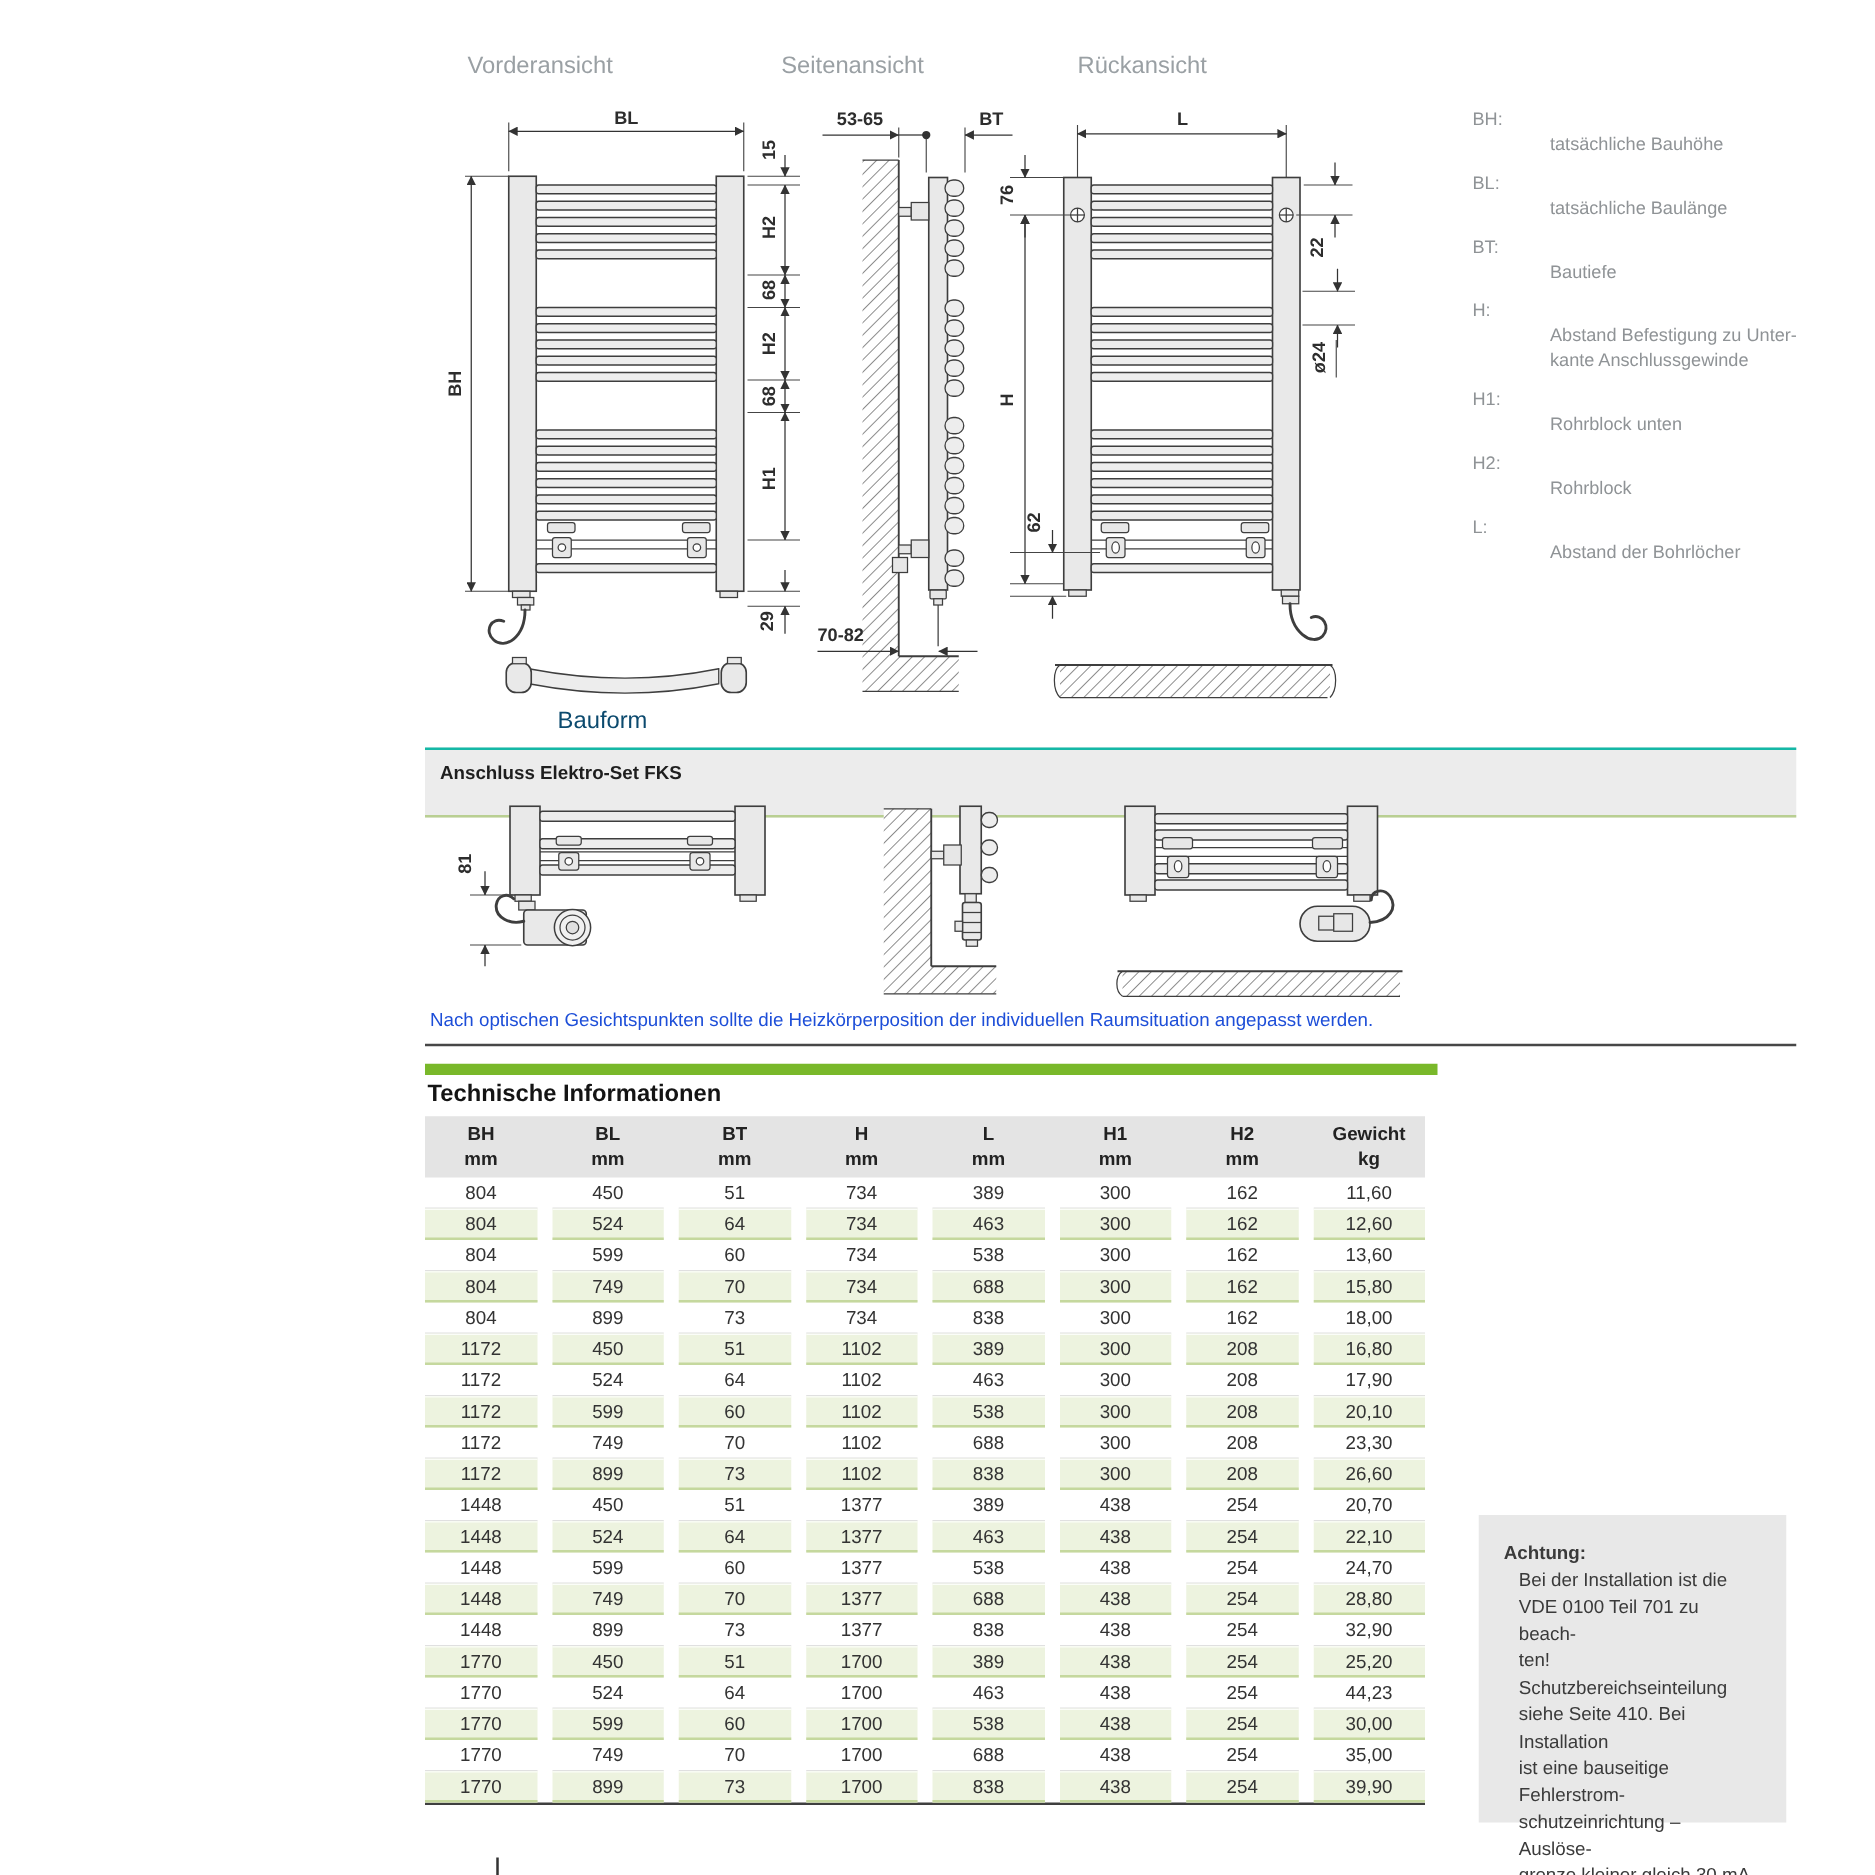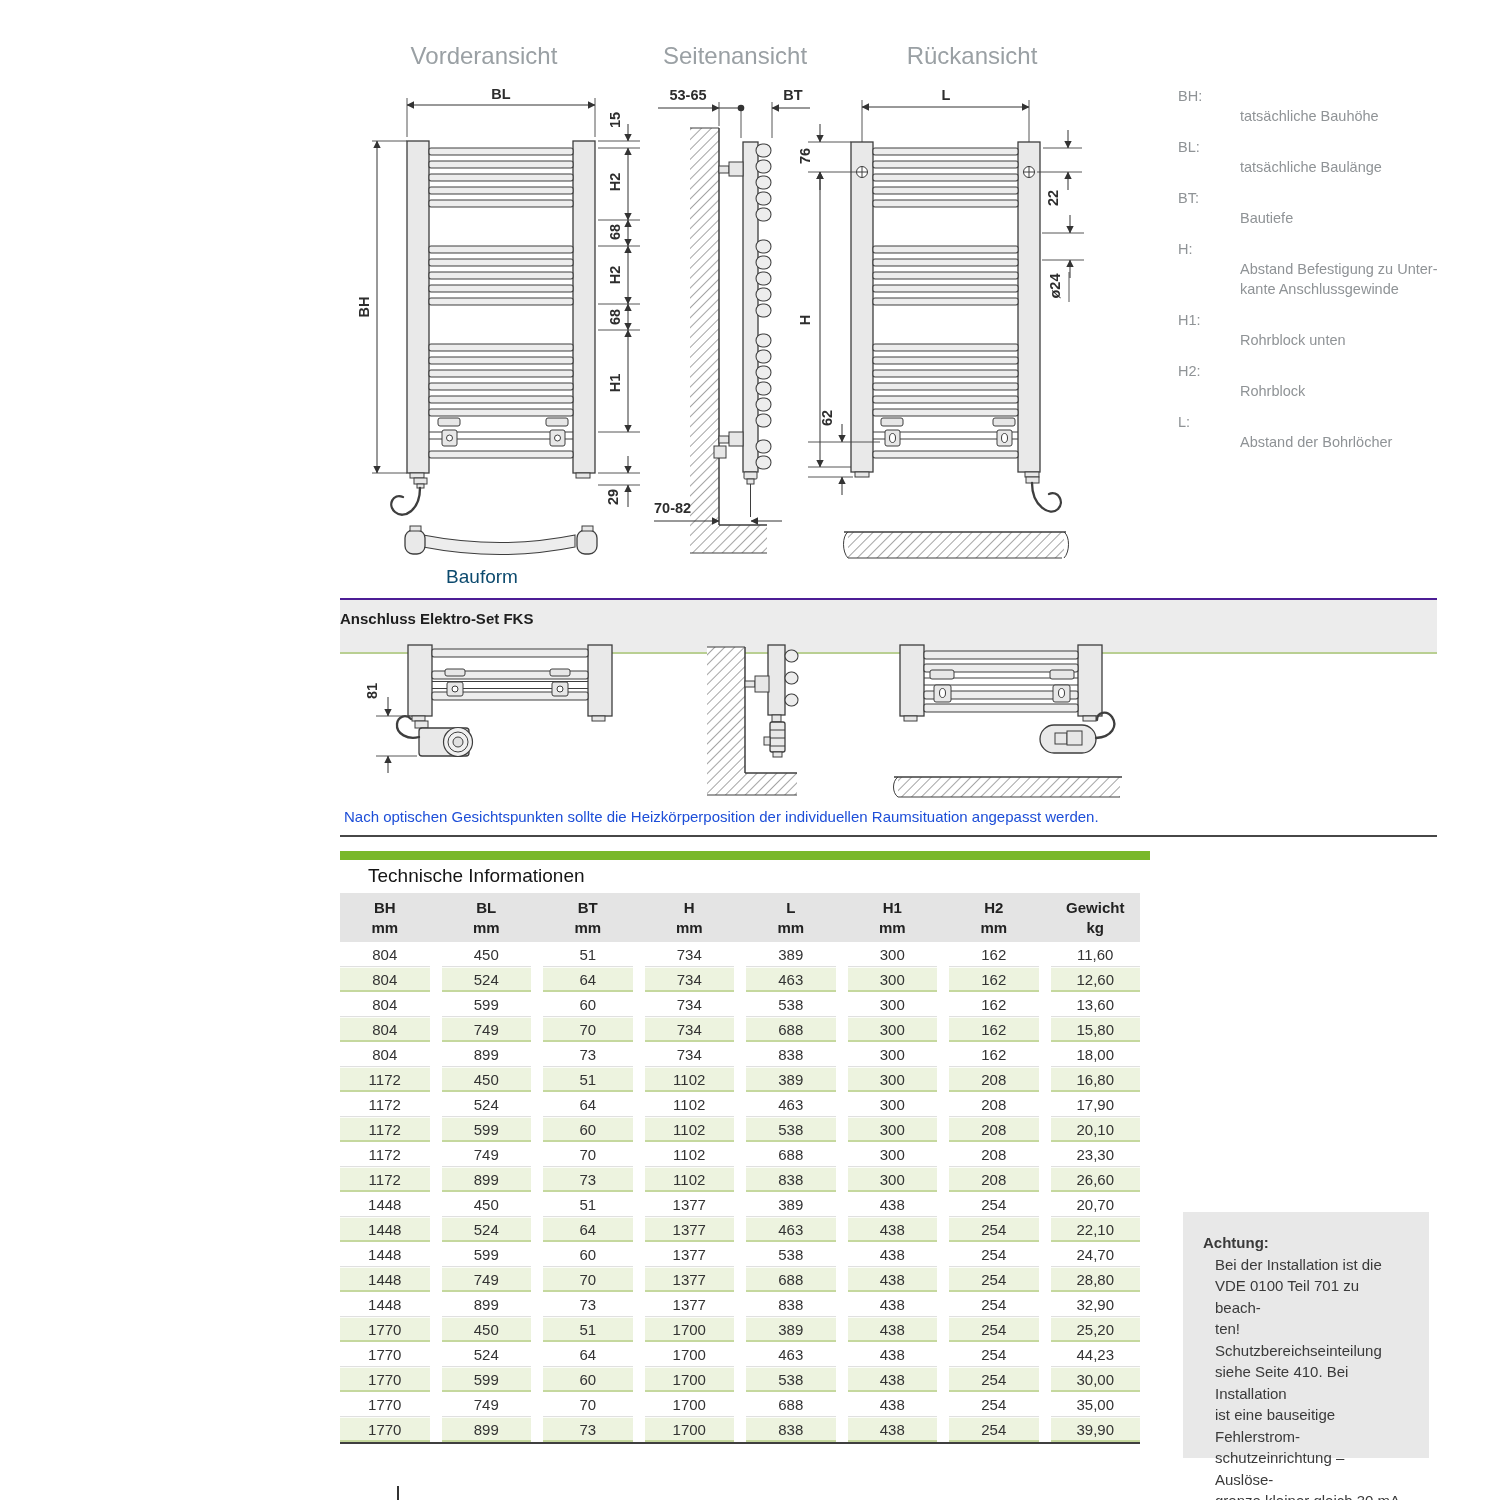--- a/index.html
+++ b/index.html
@@ -1,30 +1,30 @@
 <!DOCTYPE html>
 <html><head>
 <meta charset="utf-8">
 <style>
   html,body{margin:0;padding:0;width:1500px;height:1500px;background:#fff;
     font-family:"Liberation Sans",sans-serif;overflow:hidden;}
   .page{position:relative;width:1500px;height:1500px;background:#fff;}
-  .vtitle{position:absolute;top:42px;width:220px;text-align:center;font-size:24px;color:#9aa0a4;}
+  .vtitle{position:absolute;top:42px;width:220px;text-align:left;font-size:19px;color:#9aa0a4;}
   .bauform{position:absolute;top:566px;left:402px;width:160px;text-align:center;font-size:19px;color:#0c4a6e;}
   .legend{position:absolute;left:1178px;top:86px;width:272px;}
   .legend-row{display:flex;margin-bottom:11px;font-size:14.5px;line-height:20px;color:#8f9396;}
   .legend-key{width:62px;flex:none;}
   .legend-text{flex:1;white-space:pre-line;margin-top:20px;}
   .elektro-band{position:absolute;left:340px;top:598px;width:1097px;box-sizing:border-box;
-    background:#ececec;border-top:2px solid #4c1d95;border-bottom:2px solid #b9cf92;
-    height:56px;line-height:38px;font-size:15px;font-weight:bold;color:#1e1e1e;}
+    background:#ececec;border-top:2px solid #14b8a6;border-bottom:2px solid #b9cf92;
+    height:56px;line-height:38px;font-size:15px;font-weight:bold;color:#1e1e1e;padding-left:12px;}
   .note{position:absolute;left:344px;top:808px;width:1020px;font-size:15px;color:#1d4ed8;}
   .rule{position:absolute;left:340px;top:835px;width:1097px;height:2px;background:#474747;}
   .greenbar{position:absolute;left:340px;top:851px;width:810px;height:9px;background:#79b82a;}
-  .table-title{position:absolute;left:342px;top:865px;font-size:19px;font-weight:normal;color:#141414;margin-left:26px;}
+  .table-title{position:absolute;left:342px;top:865px;font-size:19px;font-weight:bold;color:#141414;}
   .ttable{position:absolute;left:340px;top:893px;width:800px;}
   .thead{background:#e4e4e4;padding:5px 0 4px;}
   .thead-grid,.trow{display:grid;grid-template-columns:repeat(8,1fr);column-gap:12px;}
   .thc{text-align:center;font-weight:bold;font-size:15px;color:#222;line-height:20px;}
   .trow{height:25px;}
   .tcell{display:flex;align-items:center;justify-content:center;font-size:15px;color:#333;box-sizing:border-box;}
   .trow.green .tcell{background:#edf3df;border-bottom:2px solid #c5d89e;border-top:1px solid #fbfdf8;}
   .trow.white .tcell{border-bottom:1px solid #e0e0e0;}
   .tbottom{height:2px;background:#3f3f3f;}
   .tick{position:absolute;left:397px;top:1486px;width:2px;height:14px;background:#333;}

